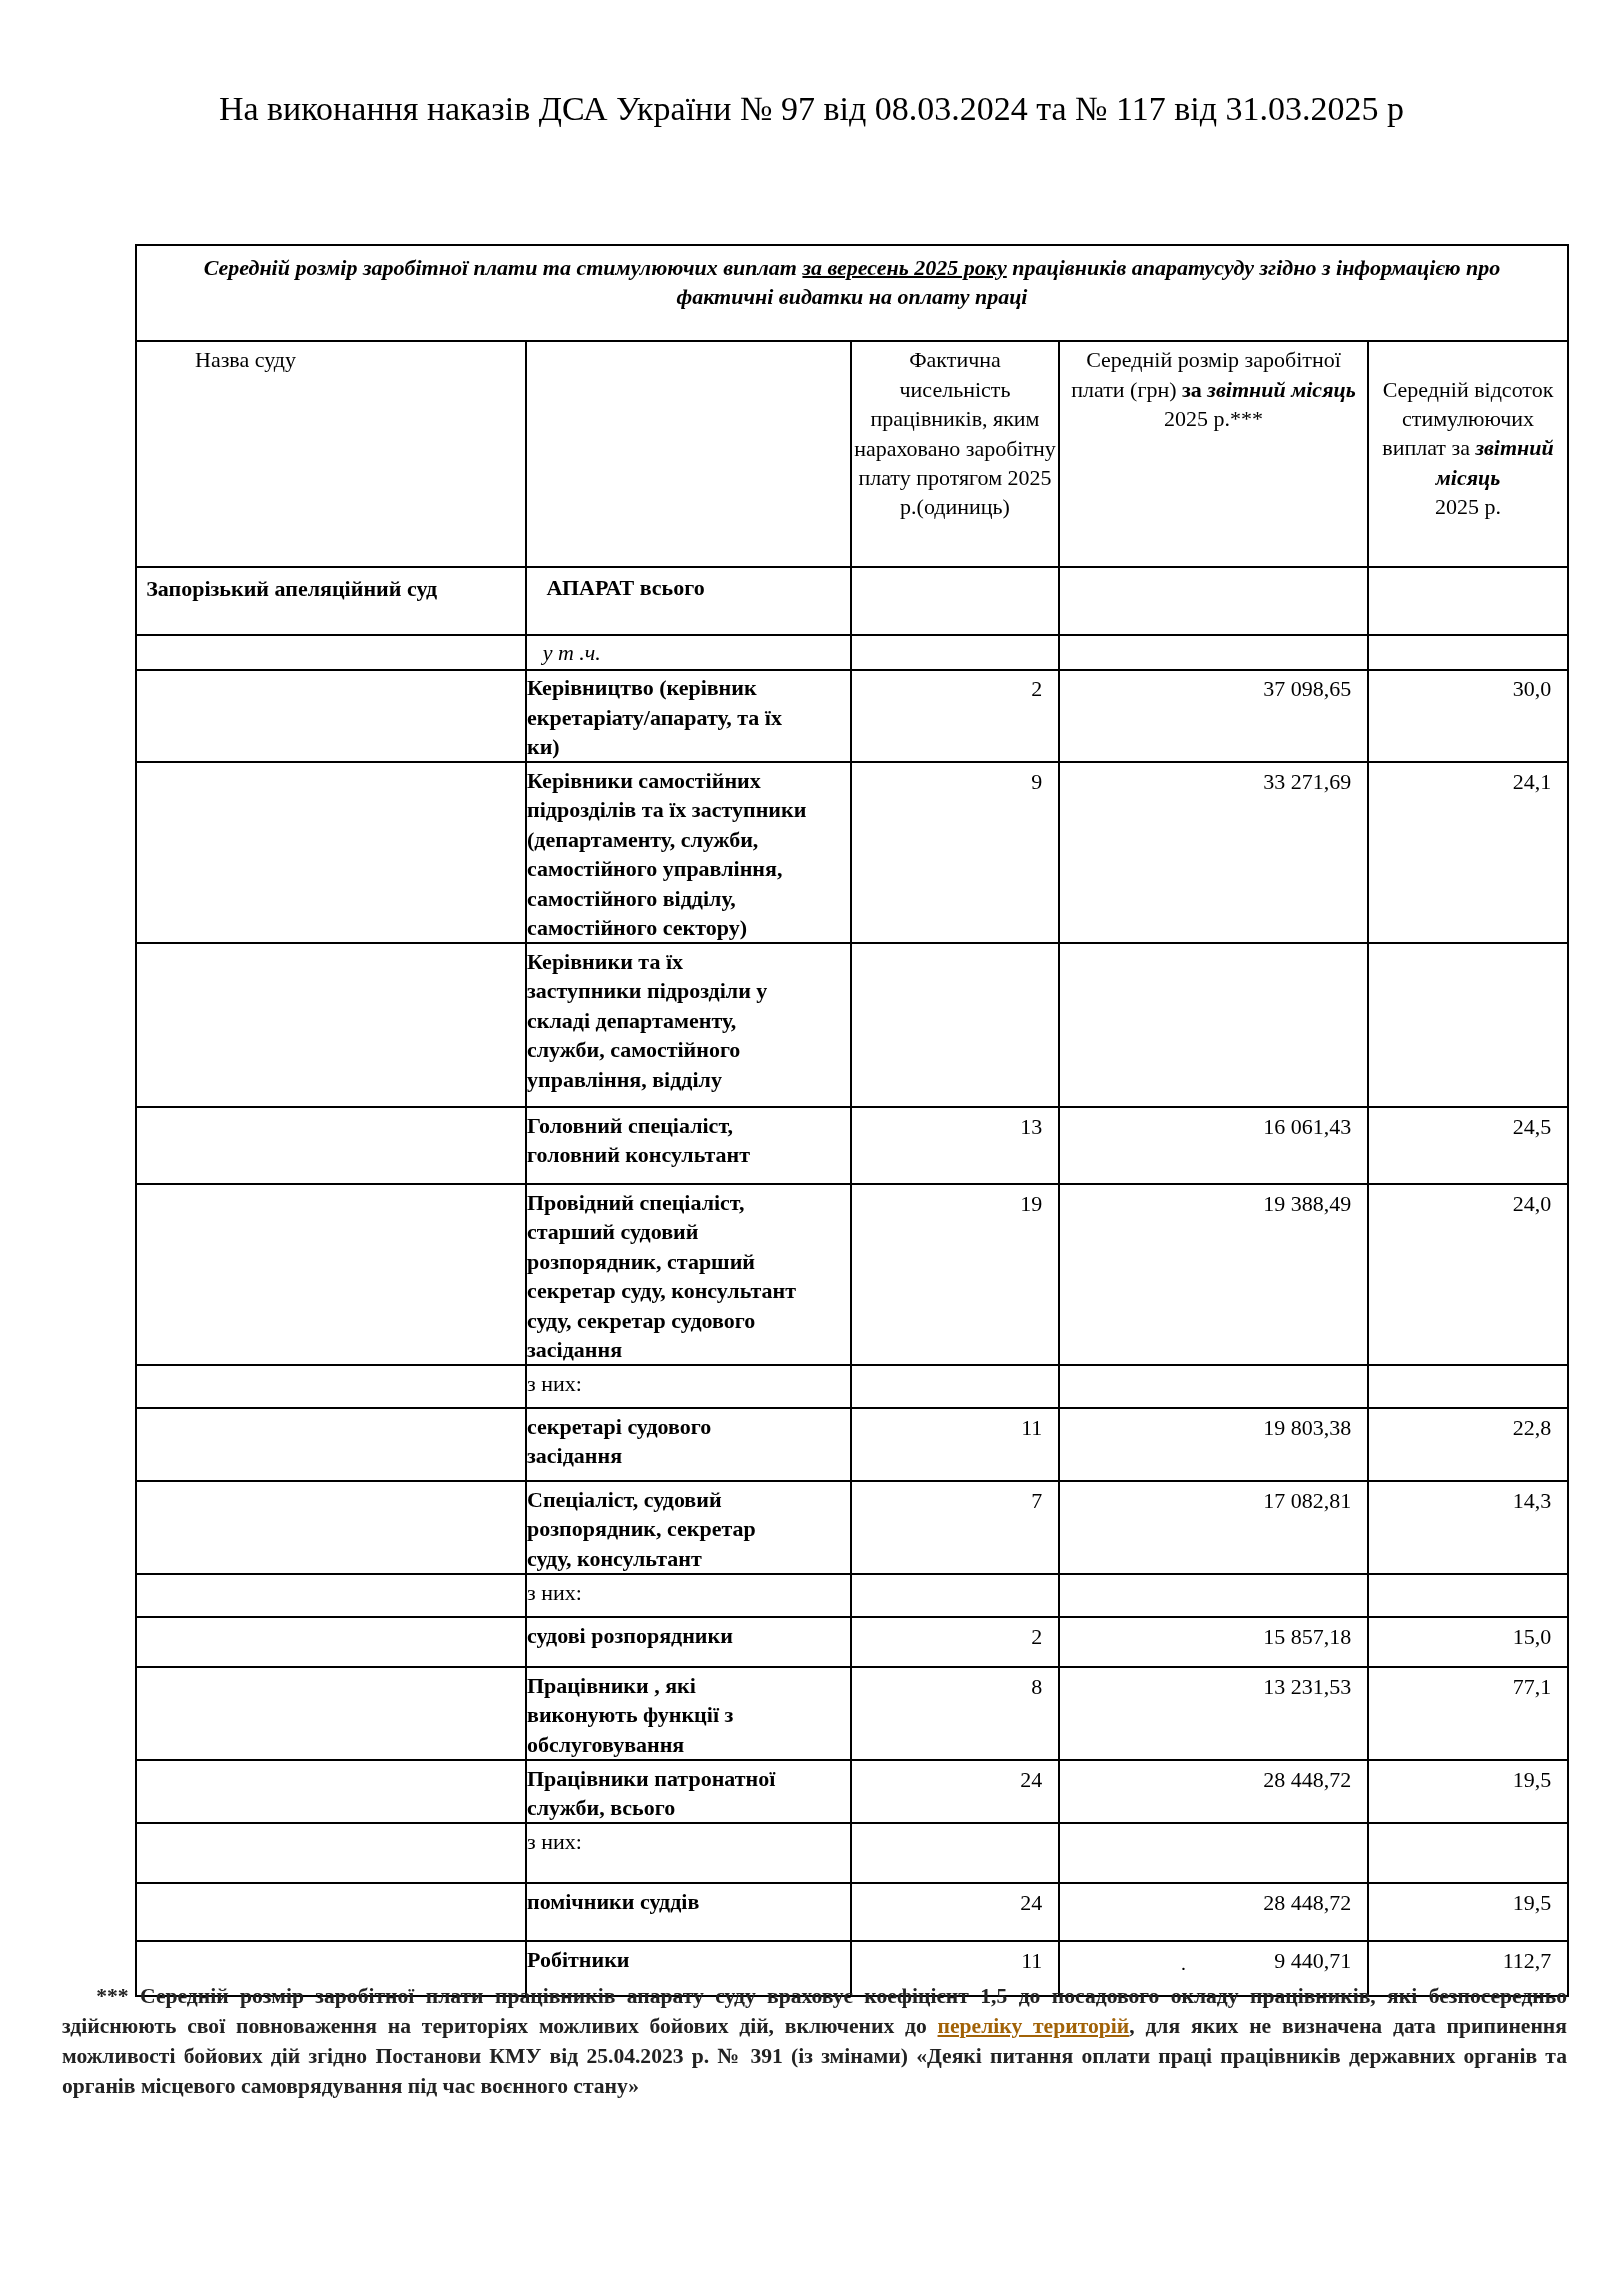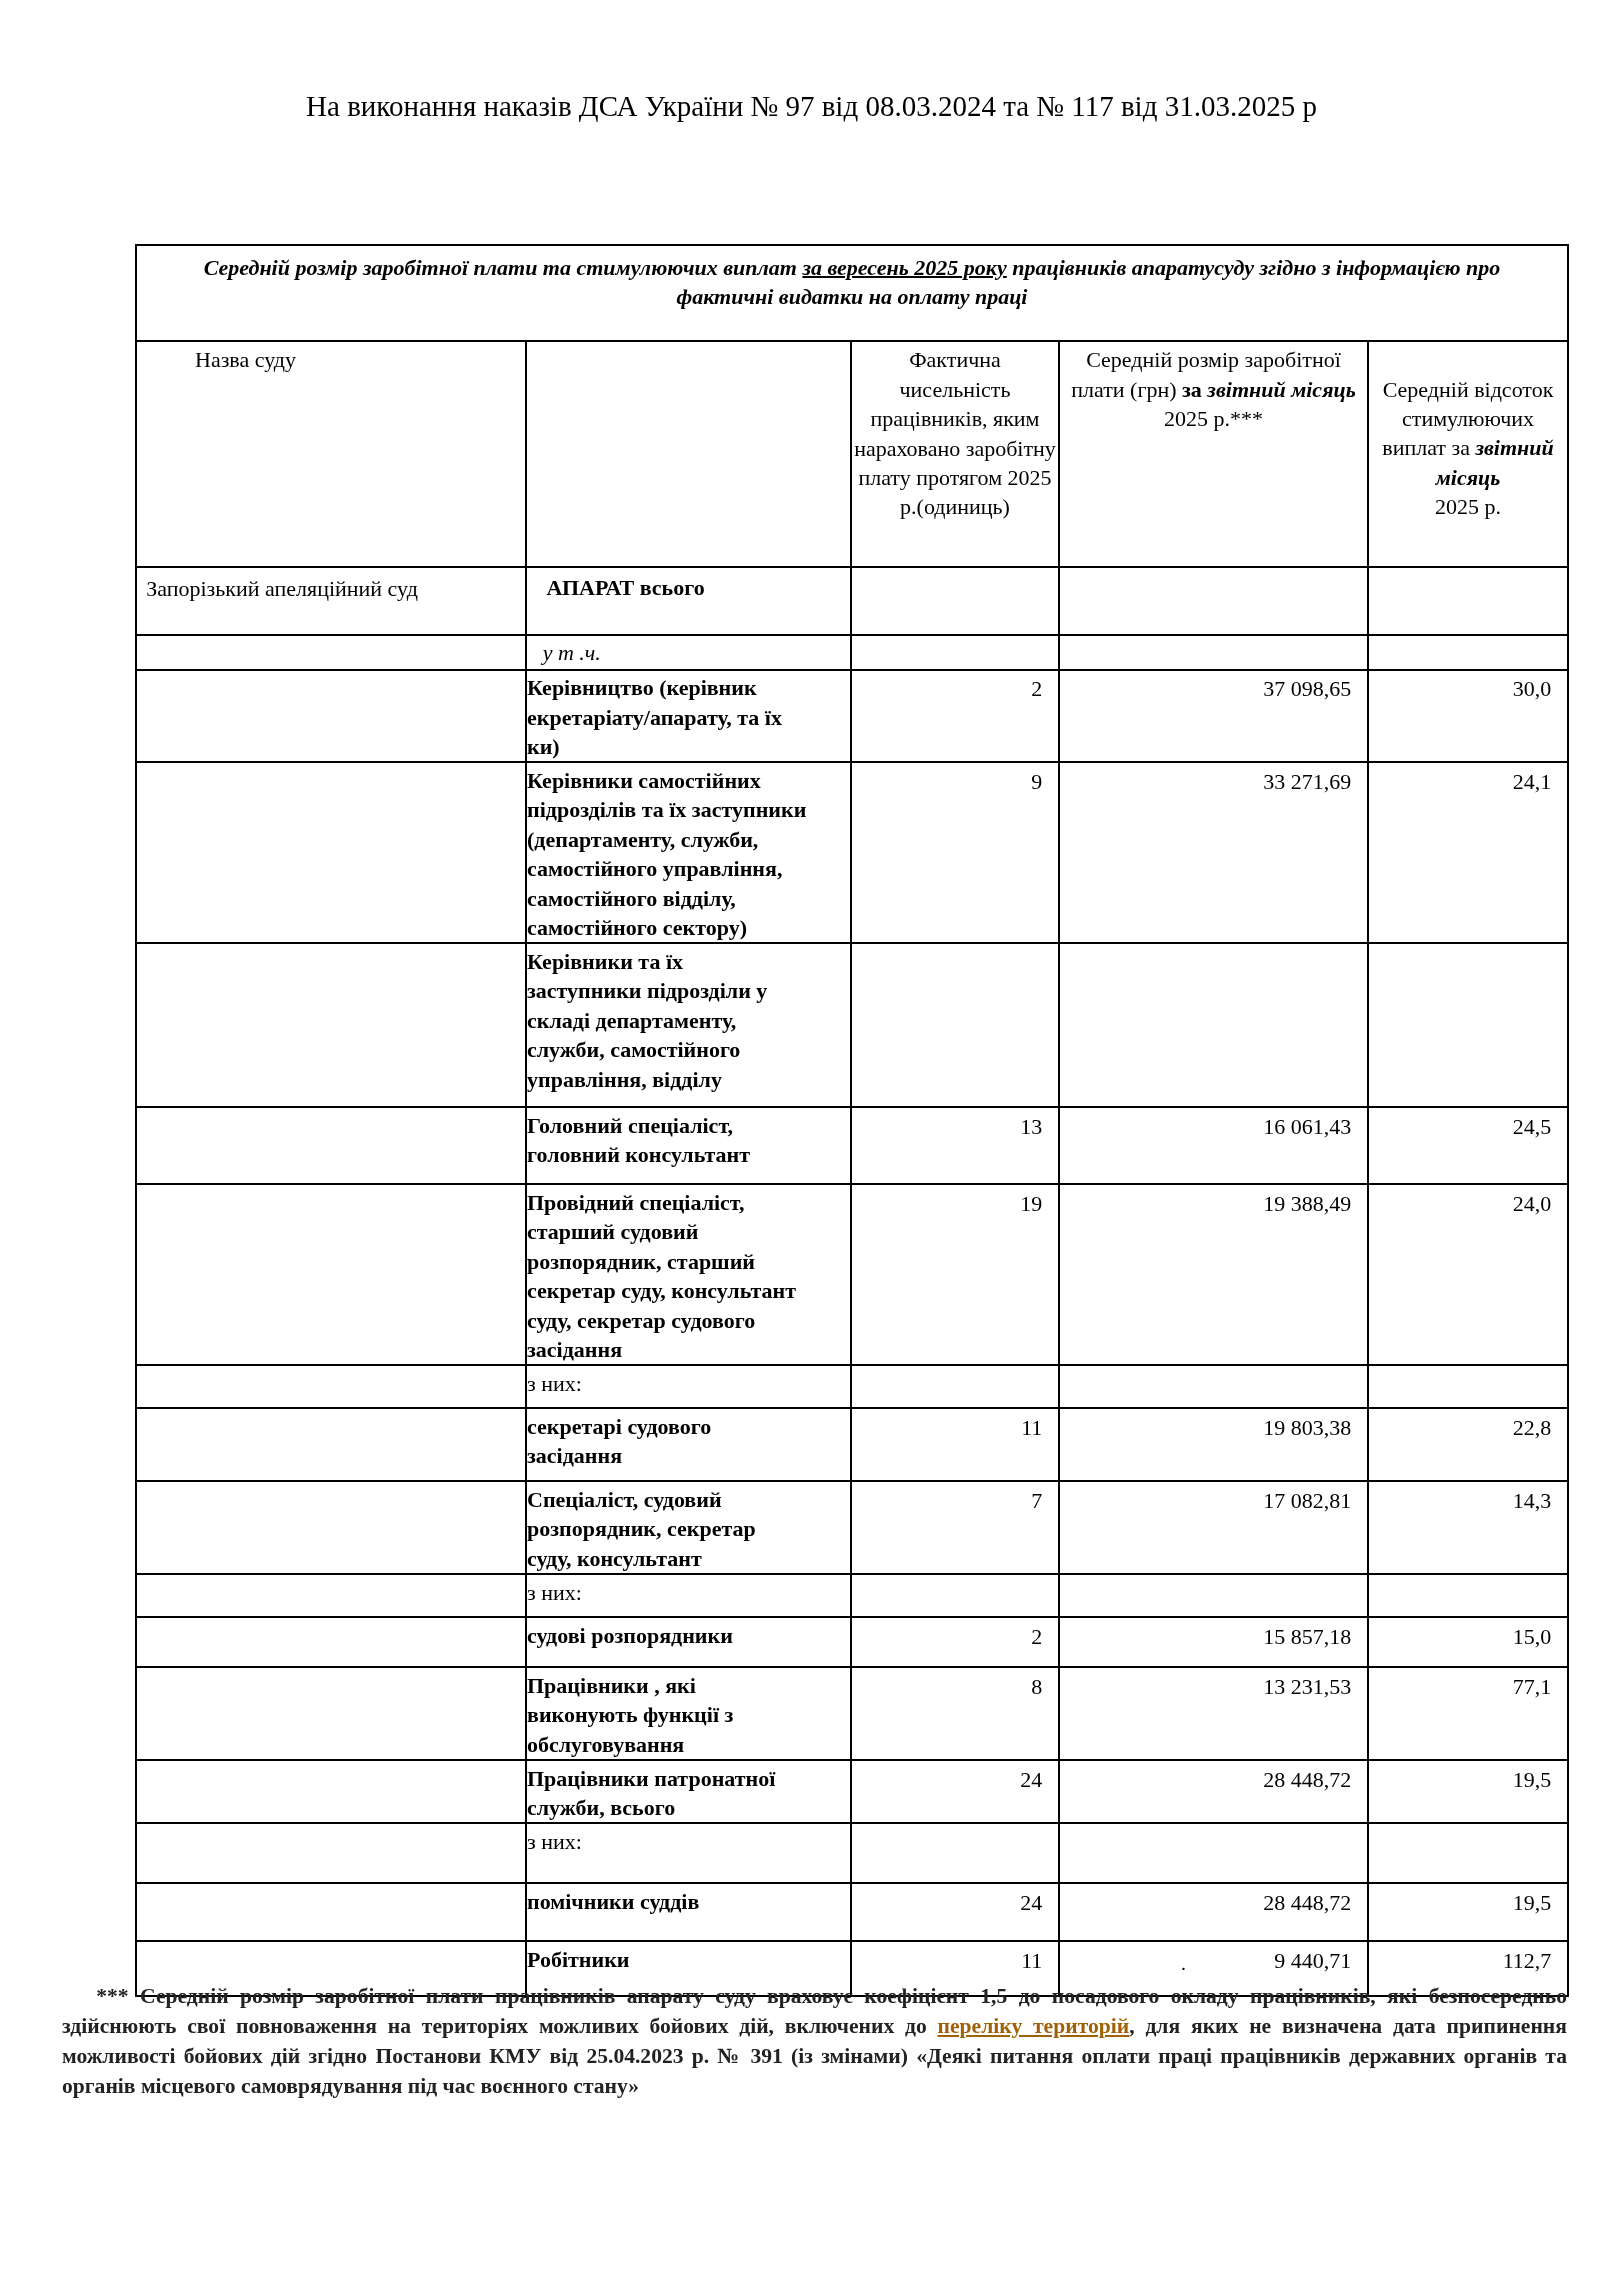--- a/index.html
+++ b/index.html
@@ -1,24 +1,24 @@
 <!DOCTYPE html>
 <html style="font-size:10.5px"><head>
 <meta charset="utf-8">
 <style>
   html, body { margin:0; padding:0; background:#ffffff; }
   body { width:1623px; height:2295px; position:relative; font-family:"Liberation Serif", serif; color:#000; overflow:hidden; }
-  .top-note { position:absolute; top:90px; left:0; width:1623px; text-align:center; font-size:29px; }
+  .top-note { position:absolute; top:90px; left:0; width:1623px; text-align:center; font-size:34px; }
   table.report { position:absolute; left:135px; top:244px; width:1432px; border-collapse:collapse; table-layout:fixed; }
   table.report td { border:2px solid #000; vertical-align:top; padding:0; font-size:22px; line-height:29.4px; }
   .title-cell { height:87px; text-align:center; font-weight:bold; font-size:21.6px; line-height:29.4px; padding:6.5px 26px 0 26px !important;font-style:italic; }
   .title-cell u { text-decoration:underline; text-decoration-thickness:2px; }
   .hdr { font-size:21.6px; line-height:28px; text-align:center; padding-top:3.9px !important; }
   .hdr-name { text-align:left; padding-left:58px !important;margin-left:24px; }
-  .court { font-weight:normal; font-size:23.6px; padding:6.5px 0 0 9.2px !important; }
+  .court { font-weight:bold; font-size:23.6px; padding:6.5px 0 0 9.2px !important; }
   .aparat { font-weight:bold; font-size:21.6px; padding:5.2px 0 0 19.6px !important; }
   .cat { font-weight:bold; font-size:21.6px; line-height:29px; padding:2.6px 0 0 0 !important; overflow:hidden; white-space:pre-line; }
   .sub { font-size:20px; padding:2.6px 0 0 0 !important; }
   .ut { font-style:italic; font-size:20px; padding:2.6px 0 0 15.7px !important; }
   .num { text-align:right; padding:3.9px 15.7px 0 0 !important; font-size:26px; line-height:33px; }
   .footnote { position:absolute; left:62px; top:1981px; width:1505px; font-weight:bold; font-size:21.6px; line-height:30px; text-align:justify; color:#222; }
   .footnote .link { text-decoration:underline; color:#a16207; }
   .dot { position:absolute; left:1181px; top:1953px; font-size:19.6px; }
 </style>
 </head>

